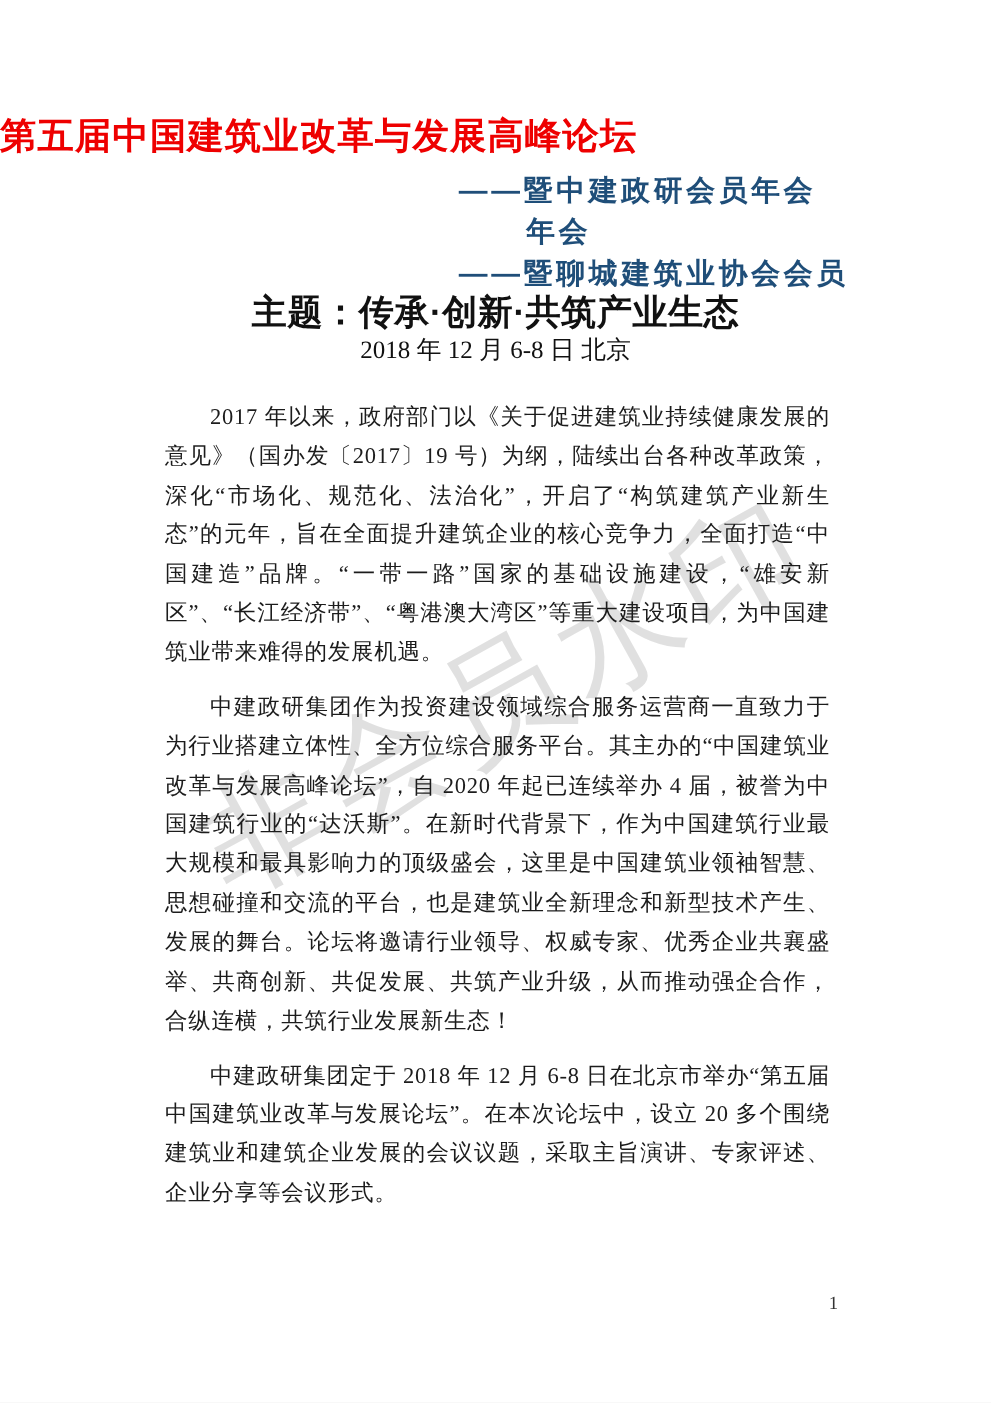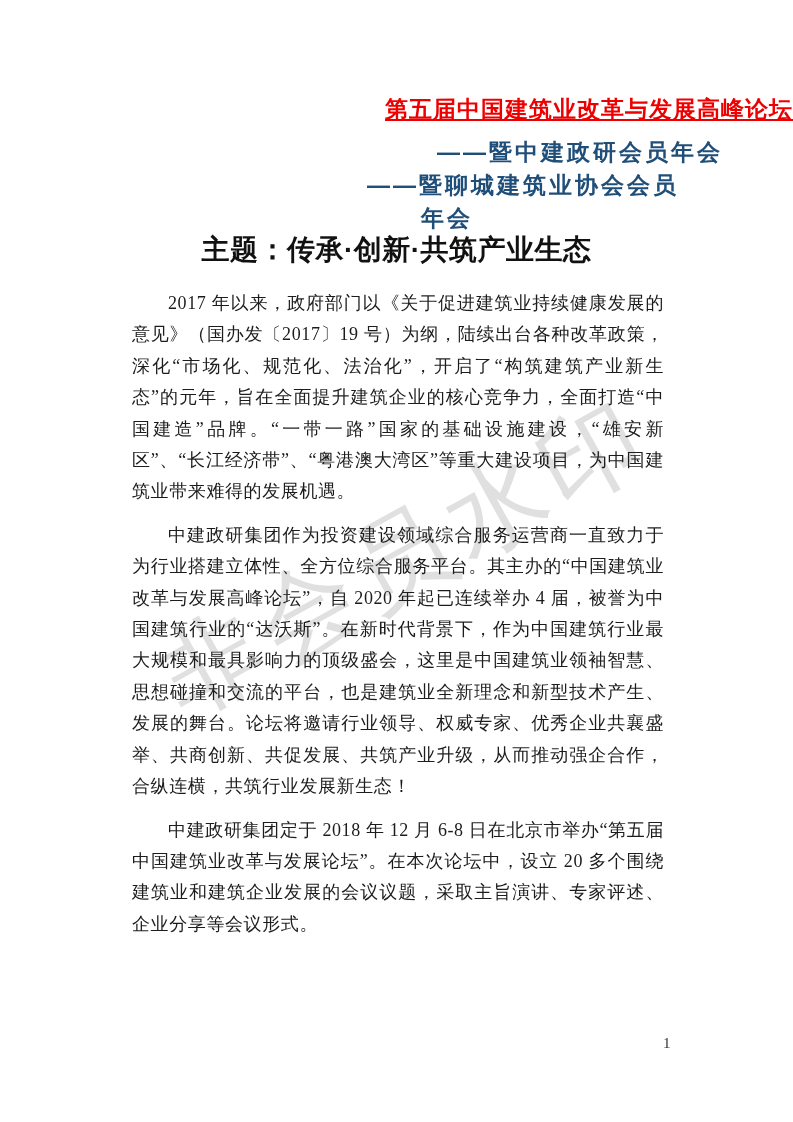--- a/index.html
+++ b/index.html
@@ -22,39 +22,38 @@
     font-size:100px;
     letter-spacing:8px;
     color:rgba(160,160,160,0.33);
     white-space:nowrap;
     z-index:0;
     user-select:none;
   }
   .content { position:relative; z-index:1; }
   .doc-title {
     margin:90px 0 0 0;
-    text-align:right;
+    text-align:left;
     font-family:"Liberation Sans", sans-serif;
-    font-size:23px;
+    font-size:29px;
     font-weight:bold;
     letter-spacing:1px;
     line-height:38px;
     color:var(--title-red);
-    text-decoration:underline;
   }
   .sub {
     font-family:"Liberation Sans", sans-serif;
     font-weight:bold;
     font-size:23px;
     letter-spacing:3px;
     line-height:33px;
     color:var(--subtitle-blue);
     white-space:nowrap;
   }
-  .sub1 { margin:8px 0 0 367px;text-align:center; }
+  .sub1 { margin:8px 0 0 367px; }
   .sub2 { margin:0 0 0 367px; }
   .sub3 { margin:0 0 0 421px; }
   .theme {
     margin-top:1px;
     text-align:center;
     font-family:"Liberation Sans", sans-serif;
     font-size:28px;
     font-weight:bold;
     line-height:28px;
     letter-spacing:0.5px;
@@ -89,26 +88,27 @@
 <div class="page" style="--title-red: #ee0000; --subtitle-blue: #1f4e79; --body-text: #1c1c1c;">
 
   <div class="watermark">非会员水印</div>
 
   <div class="content">
 
     <h1 class="doc-title">第五届中国建筑业改革与发展高峰论坛</h1>
 
     <div class="sub sub1">——暨中建政研会员年会</div>
 
+    <div class="sub sub3">年会</div>
+
     <div class="sub sub2">——暨聊城建筑业协会会员</div>
-
-    <div class="sub sub3">年会</div>
 
     <div class="theme">主题：传承·创新·共筑产业生态</div>
 
+    <div class="date-line">2018 年 12 月 6-8 日 北京</div>
 
     <div class="body-text">
       <p>2017 年以来，政府部门以《关于促进建筑业持续健康发展的意见》（国办发〔2017〕19 号）为纲，陆续出台各种改革政策，深化“市场化、规范化、法治化”，开启了“构筑建筑产业新生态”的元年，旨在全面提升建筑企业的核心竞争力，全面打造“中国建造”品牌。“一带一路”国家的基础设施建设，“雄安新区”、“长江经济带”、“粤港澳大湾区”等重大建设项目，为中国建筑业带来难得的发展机遇。</p>
       <p>中建政研集团作为投资建设领域综合服务运营商一直致力于为行业搭建立体性、全方位综合服务平台。其主办的“中国建筑业改革与发展高峰论坛”，自 2020 年起已连续举办 4 届，被誉为中国建筑行业的“达沃斯”。在新时代背景下，作为中国建筑行业最大规模和最具影响力的顶级盛会，这里是中国建筑业领袖智慧、思想碰撞和交流的平台，也是建筑业全新理念和新型技术产生、发展的舞台。论坛将邀请行业领导、权威专家、优秀企业共襄盛举、共商创新、共促发展、共筑产业升级，从而推动强企合作，合纵连横，共筑行业发展新生态！</p>
       <p>中建政研集团定于 2018 年 12 月 6-8 日在北京市举办“第五届中国建筑业改革与发展论坛”。在本次论坛中，设立 20 多个围绕建筑业和建筑企业发展的会议议题，采取主旨演讲、专家评述、企业分享等会议形式。</p>
     </div>
 
   </div>
 
   <div class="page-number">1</div>

